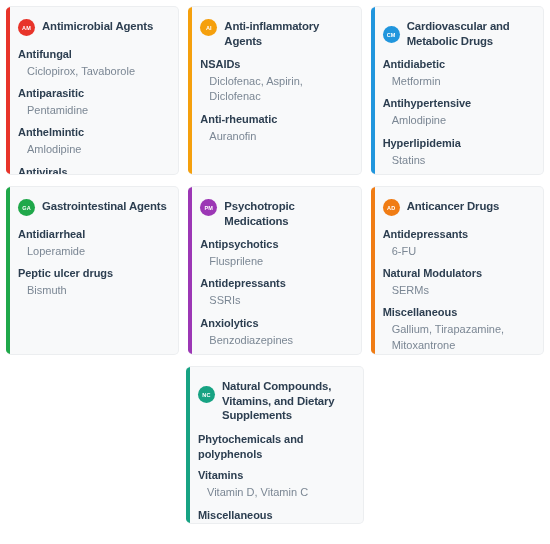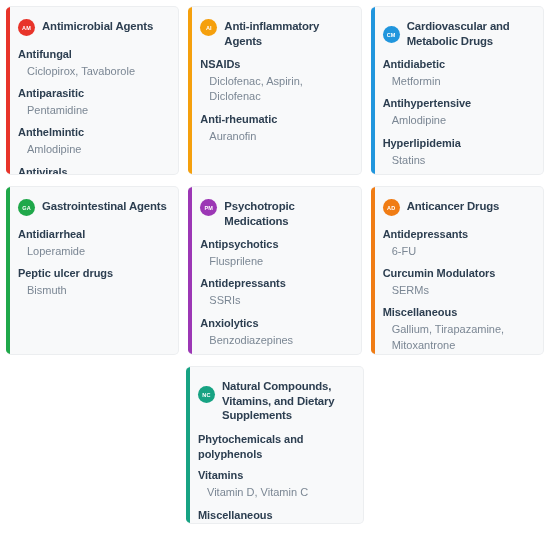--- a/index.html
+++ b/index.html
@@ -193,21 +193,21 @@
       <div class="card" style="--accent: #f07c14;">
         <div class="card-header">
           <div class="badge">AD</div>
           <div class="card-title">Anticancer Drugs</div>
         </div>
         <div class="sub">
           <div class="sub-name">Antidepressants</div>
           <div class="sub-items">6-FU</div>
         </div>
         <div class="sub">
-          <div class="sub-name">Curcumin Modulators</div>
+          <div class="sub-name">Natural Modulators</div>
           <div class="sub-items">SERMs</div>
         </div>
         <div class="sub">
           <div class="sub-name">Miscellaneous</div>
           <div class="sub-items">Gallium, Tirapazamine, Mitoxantrone</div>
         </div>
       </div>
     </div>
   <div class="bottom-row">
       <div class="card wide" style="--accent: #17a383;">

